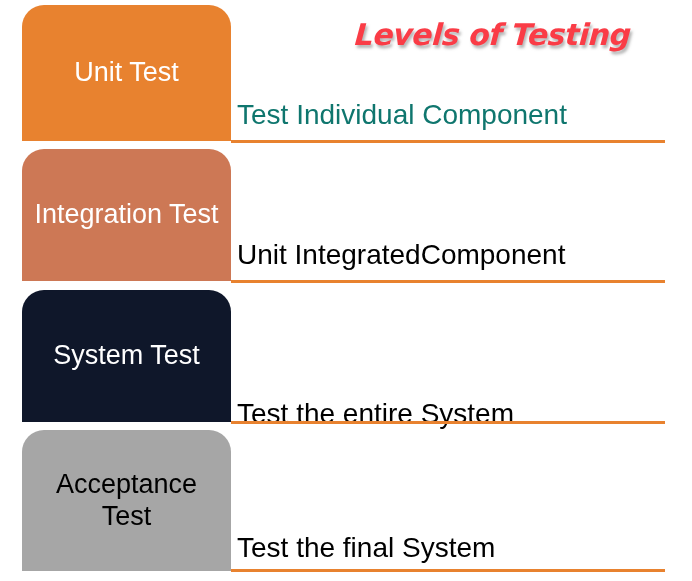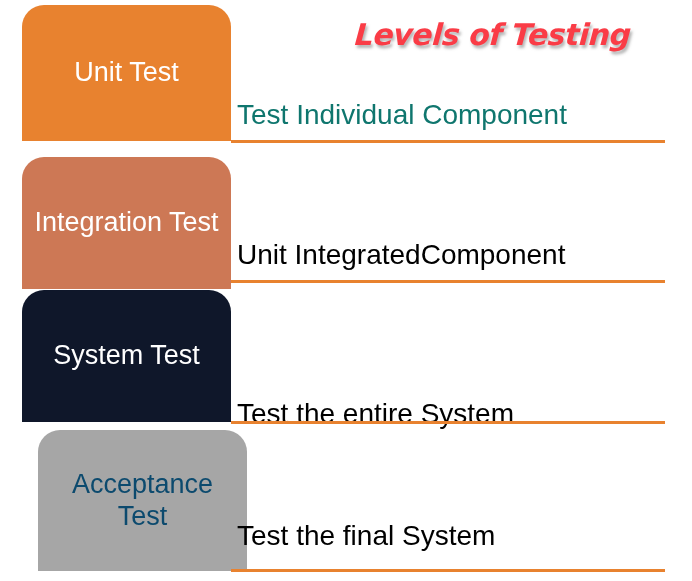--- a/index.html
+++ b/index.html
@@ -71,21 +71,21 @@
   .level-rule {
     position: absolute;
     left: 231px;
     width: 434px;
     height: 3px;
     background: #E8822F;
   }
 
   
   .row-0 .level-box { top: 5px;   height: 136px; }
-  .row-1 .level-box { top: 149px; height: 132px; margin-top: 8px; }
+  .row-1 .level-box { top: 149px; height: 132px; }
   .row-2 .level-box { top: 290px; height: 132px; }
   .row-3 .level-box { top: 430px; height: 141px; }
 
   .row-0 .level-desc { top: 101px; }
   .row-1 .level-desc { top: 241px; }
   .row-2 .level-desc { top: 400px; }
   .row-3 .level-desc { top: 522px; }
 
   .row-0 .level-rule { top: 140px; }
   .row-1 .level-rule { top: 280px; }
@@ -111,18 +111,18 @@
     <div class="level-rule" style="background: rgb(232, 130, 47);"></div>
   </div>
 
   <div class="level-row row-2">
     <div class="level-box" style="background: #0f172a; color: rgb(255, 255, 255);">System Test</div>
     <div class="level-desc" style="color: rgb(0, 0, 0);">Test the entire System</div>
     <div class="level-rule" style="background: rgb(232, 130, 47);"></div>
   </div>
 
   <div class="level-row row-3">
-    <div class="level-box" style="background: rgb(166, 166, 166); color: #0c4a6e; margin-left: 16px;">Acceptance Test</div>
-    <div class="level-desc" style="color: rgb(0, 0, 0);">Test the final System</div>
+    <div class="level-box" style="background: rgb(166, 166, 166); color: #000000;">Acceptance Test</div>
+    <div class="level-desc" style="color: rgb(0, 0, 0); margin-top: 12px;">Test the final System</div>
     <div class="level-rule" style="background: rgb(232, 130, 47);"></div>
   </div>
 
 </div>
 
 </body></html>

